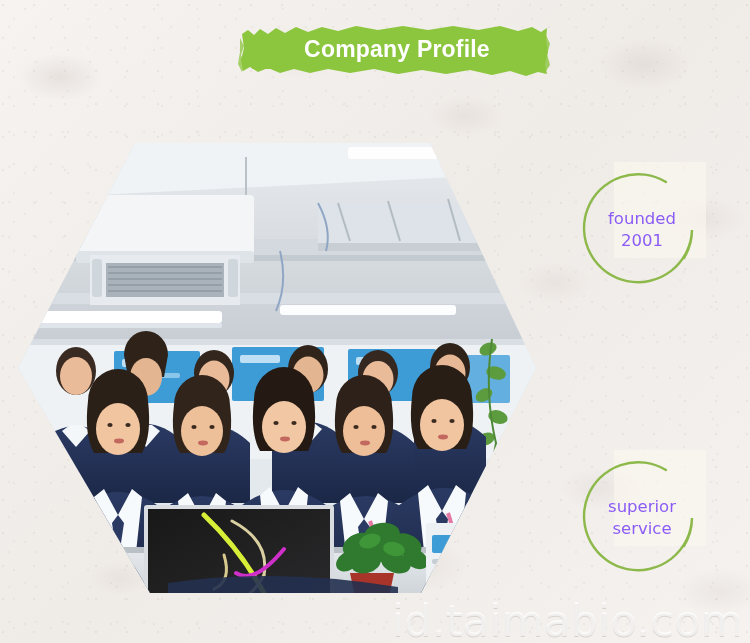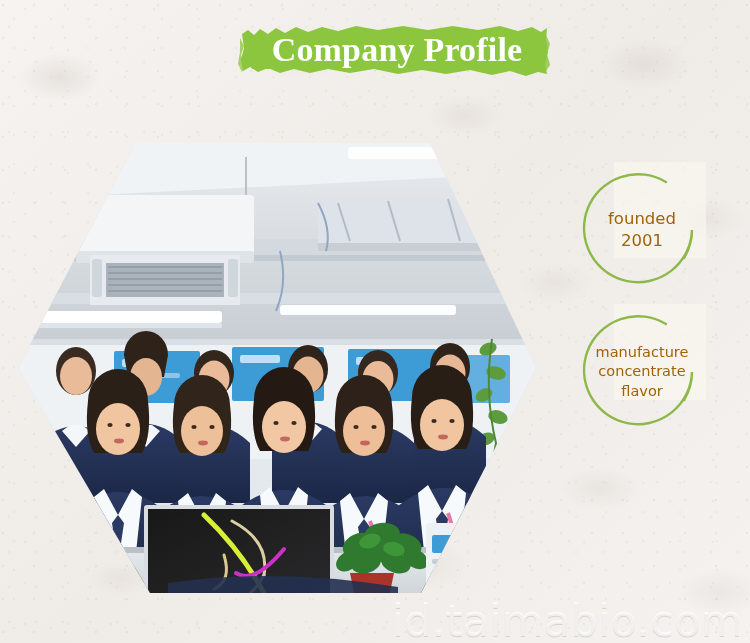--- a/index.html
+++ b/index.html
@@ -72,27 +72,27 @@
     height: 100%;
     display: block;
   }
   .title-text {
     position: absolute;
     inset: 0;
     display: flex;
     align-items: center;
     justify-content: center;
     color: #ffffff;
-    font-size: 34px;
+    font-size: 23px;
     font-weight: bold;
     letter-spacing: 0.2px;
     padding-bottom: 3px;
     padding-left: 6px;
     white-space: nowrap;
-    font-family: Liberation Serif, serif;
+    font-family: Liberation Sans, sans-serif;
   }
 
   
   .hex-photo {
     position: absolute;
     left: 18px;
     top: 143px;
     width: 518px;
     height: 450px;
     -webkit-clip-path: polygon(22.6% 0%, 79.5% 0%, 100% 50%, 77.8% 100%, 25.5% 100%, 0% 50%);
@@ -124,21 +124,21 @@
     display: block;
     overflow: visible;
   }
   .badge-label {
     position: absolute;
     inset: 0;
     display: flex;
     flex-direction: column;
     align-items: center;
     justify-content: center;
-    color: #a16207;
+    color: #8b5cf6;
     font-size: 16.5px;
     line-height: 1.32;
     text-align: center;
     font-family: "DejaVu Sans", sans-serif;
     padding: 0 6px;
     box-sizing: border-box;
   }
   .badge-label .ln { display: block; white-space: nowrap; }
   .badge-small .badge-label { font-size: 14.5px; line-height: 1.34; }
 
@@ -447,28 +447,27 @@
     <div class="badge-panel"></div>
     <svg class="ring" viewBox="0 0 124 124">
       <path d="M86 14 A54 54 0 1 0 112 62 A54 54 0 0 1 104 90" fill="none" stroke="#8db84a" stroke-width="2.4" stroke-linecap="round"></path>
     </svg>
     <div class="badge-label">
       <span class="ln">founded</span>
       <span class="ln">2001</span>
     </div>
   </div>
 
-  <div class="badge badge-small" id="badge-2">
+
+  <div class="badge" id="badge-3">
     <div class="badge-panel"></div>
     <svg class="ring" viewBox="0 0 124 124">
       <path d="M86 14 A54 54 0 1 0 112 62 A54 54 0 0 1 104 90" fill="none" stroke="#8db84a" stroke-width="2.4" stroke-linecap="round"></path>
     </svg>
     <div class="badge-label">
-      <span class="ln">manufacture</span>
-      <span class="ln">concentrate</span>
-      <span class="ln">flavor</span>
+      <span class="ln">superior</span>
+      <span class="ln">service</span>
     </div>
   </div>
 
-
   <div class="watermark">id.taimabio.com</div>
 
 </div>
 
 </body></html>

